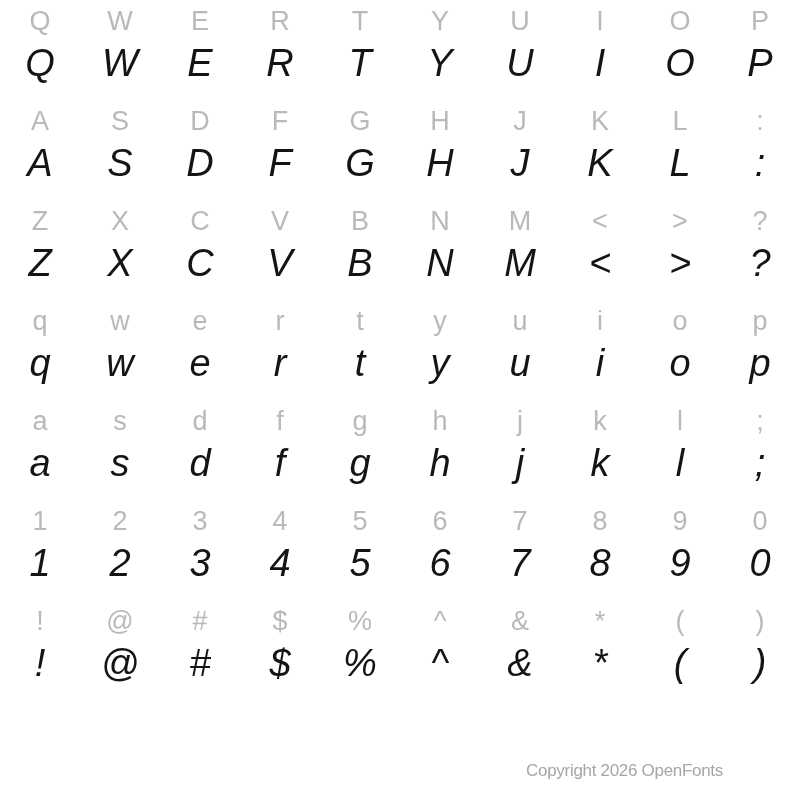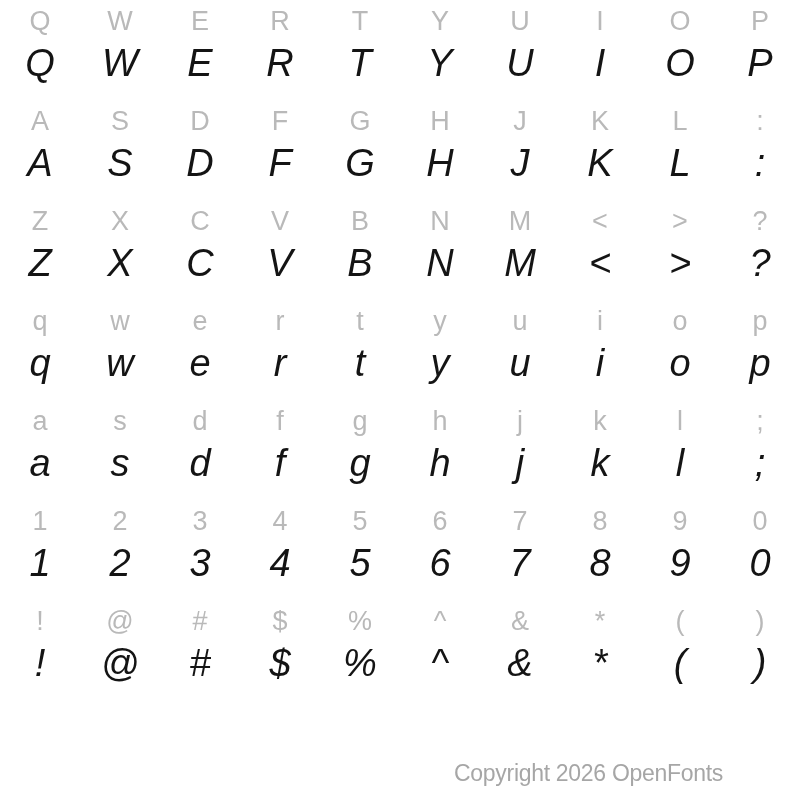--- a/index.html
+++ b/index.html
@@ -44,21 +44,21 @@
   }
   .cell {
     display: inline-block;
     width: 80px;
     text-align: center;
   }
   .copyright {
     position: absolute;
     top: 762px;
     right: 77px;
-    font-size: 23px;
+    font-size: 17px;
     letter-spacing: -0.3px;
     line-height: 1;
     font-family: "Liberation Sans", sans-serif;
   }
 </style>
 </head>
 <body>
 
 <div class="page">
   <div id="specimen">

